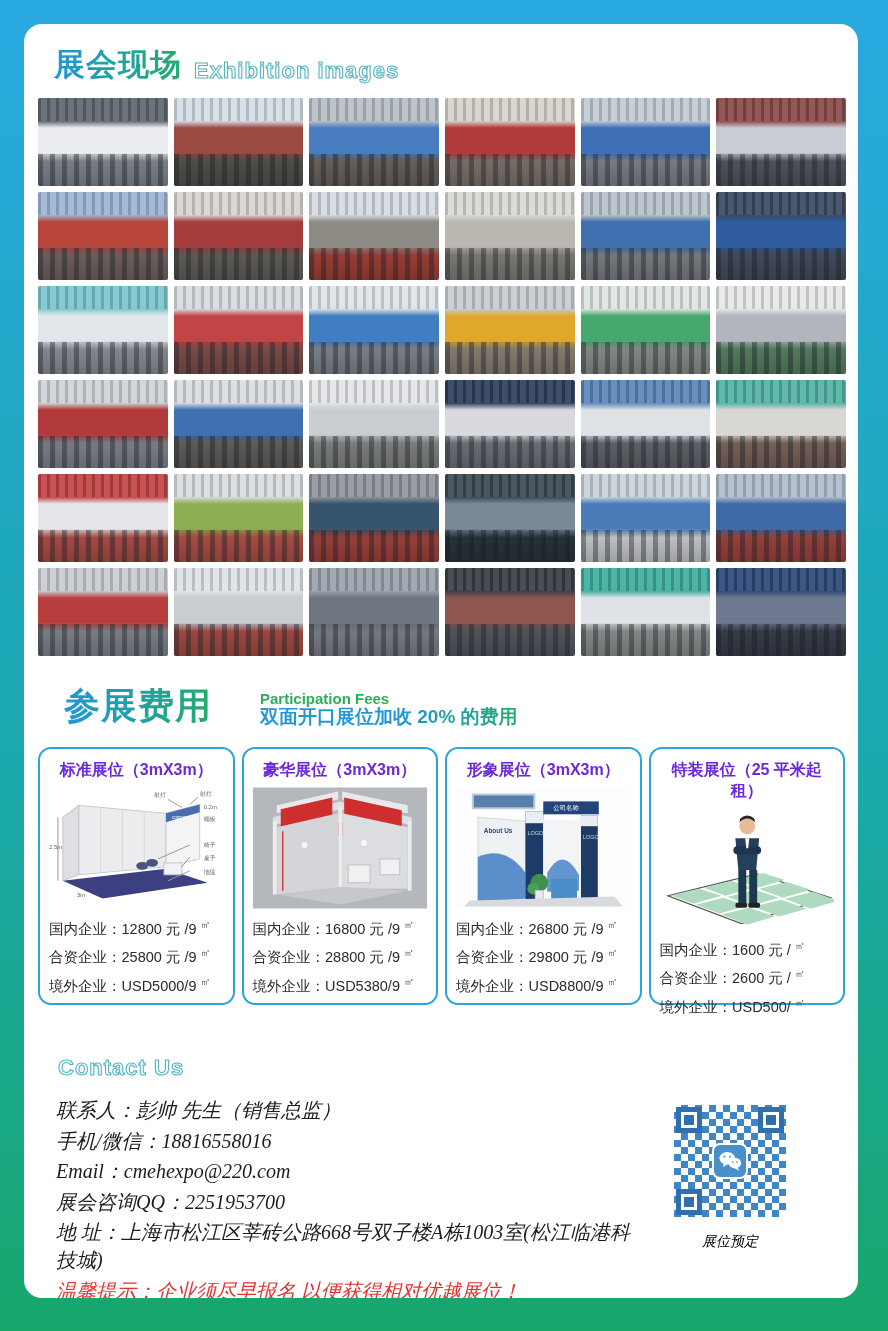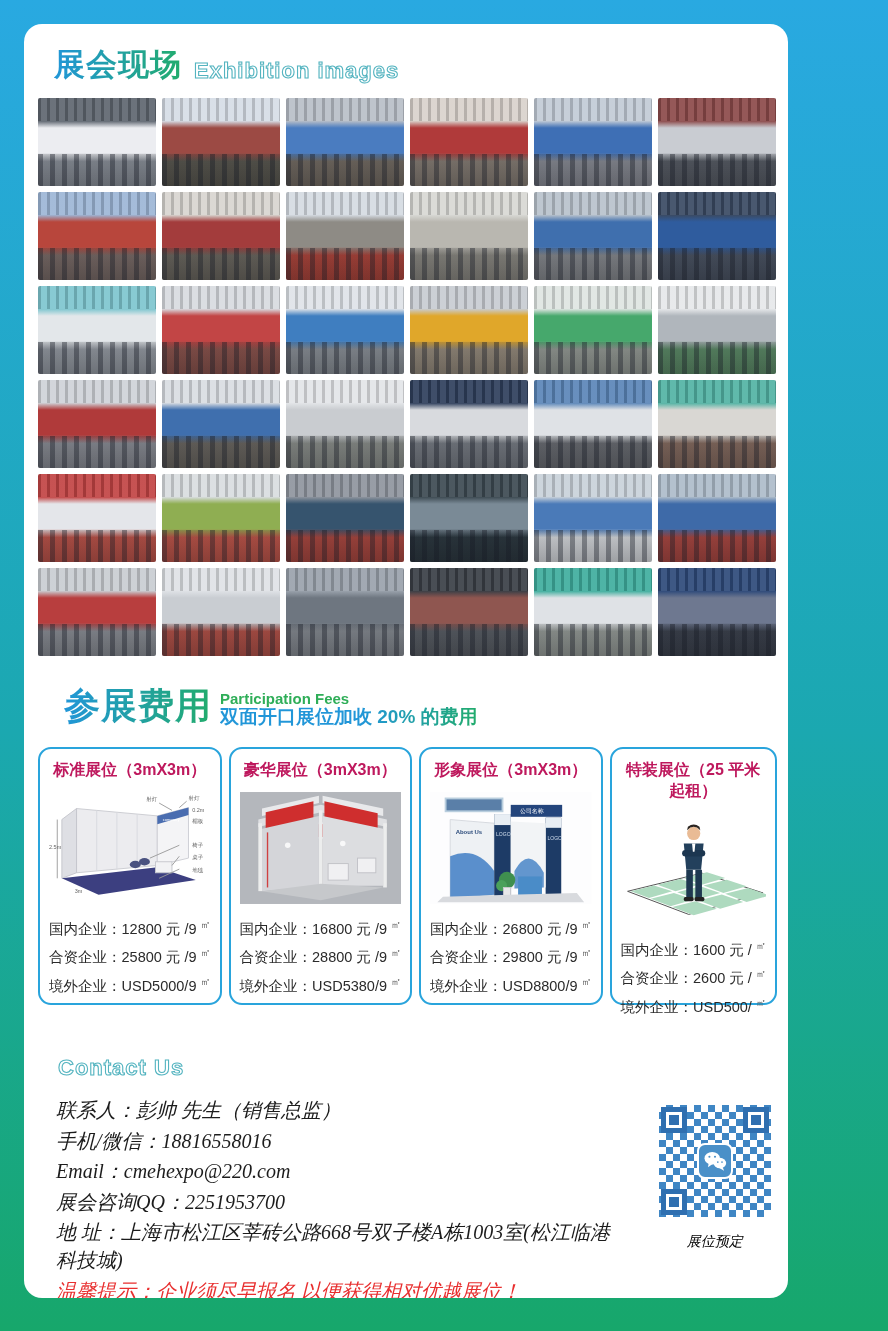--- a/index.html
+++ b/index.html
@@ -4,21 +4,21 @@
 <style>
   :root{
     --frame-top:#29a9e1; --frame-bottom:#17a76b;
     --accent-blue:#2196d8; --accent-green:#22ac6c;
     --card-border:#29a4dc; --warning-red:#e82f2f; --qr-blue:#3f86c4;
   }
   *{margin:0;padding:0;box-sizing:border-box;}
   body{font-family:"Liberation Sans","DejaVu Sans",sans-serif;background:#fff;}
   .page{position:relative;width:888px;height:1331px;overflow:hidden;
     background:linear-gradient(180deg,var(--frame-top) 0%,#1ba8b0 55%,var(--frame-bottom) 100%);}
-  .panel{position:absolute;left:24px;top:24px;width:764px;height:1274px;
+  .panel{position:absolute;left:24px;top:24px;width:834px;height:1274px;
     background:#fff;border-radius:18px;overflow:hidden;}
 
   
   .sec-head{display:flex;align-items:flex-end;gap:12px;}
   .head-cn{font-weight:bold;letter-spacing:1px;
     background:linear-gradient(90deg,var(--accent-blue),var(--accent-green));
     -webkit-background-clip:text;background-clip:text;color:transparent;}
   .head-en{font-weight:bold;color:transparent;-webkit-text-stroke:1.1px #54b4c0;
     letter-spacing:1px;padding-bottom:2px;}
 
@@ -33,29 +33,29 @@
   .photo::before{content:"";position:absolute;left:0;right:0;top:0;height:26%;
     background:repeating-linear-gradient(90deg,rgba(0,0,0,.16) 0 3px,rgba(255,255,255,.08) 3px 9px);}
   .photo::after{content:"";position:absolute;left:0;right:0;bottom:0;height:36%;
     background:repeating-linear-gradient(90deg,rgba(22,26,36,.42) 0 5px,rgba(22,26,36,.05) 5px 12px),
     linear-gradient(rgba(0,0,0,.08),rgba(0,0,0,.26));}
 
   
   .fees{margin-top:26px;}
   .fees .sec-head{margin-left:40px;gap:8px;}
   .fees .head-cn{font-size:36px;}
-  .fees-sub{line-height:1.1;padding-bottom:3px;}
+  .fees-sub{line-height:1.1;padding-bottom:3px;margin-left:40px;}
   .fees-sub .en{font-size:15px;font-weight:bold;color:#2fae58;}
   .fees-sub .cn{font-size:19px;font-weight:bold;
     background:linear-gradient(90deg,#2196d8 55%,#22ac6c);
     -webkit-background-clip:text;background-clip:text;color:transparent;}
   .cards{display:grid;grid-template-columns:repeat(4,1fr);gap:7px;margin:16px 13px 0 14px;}
   .card{border:2px solid var(--card-border);border-radius:13px;padding:8px 9px 10px;
     background:#fff;height:258px;display:flex;flex-direction:column;}
-  .card-title{text-align:center;font-weight:bold;font-size:16px;color:#be185d;padding:3px 0 2px;}
+  .card-title{text-align:center;font-weight:bold;font-size:16px;color:#6d28d9;padding:3px 0 2px;}
   .card-illus{flex:0 0 122px;margin:4px 0 6px;display:flex;align-items:center;justify-content:center;}
   .card-illus svg{width:100%;height:122px;}
   .price-row{font-size:14.5px;color:#2b2b2b;line-height:1.95;white-space:nowrap;}
   .price-row .u{font-size:10px;vertical-align:super;color:#555;}
   .svg-label{font-size:6px;fill:#666;font-family:"Liberation Sans",sans-serif;}
 
   
   .contact{margin-top:50px;}
   .contact .sec-head{margin-left:34px;}
   .contact .head-cn{font-size:31px;}

